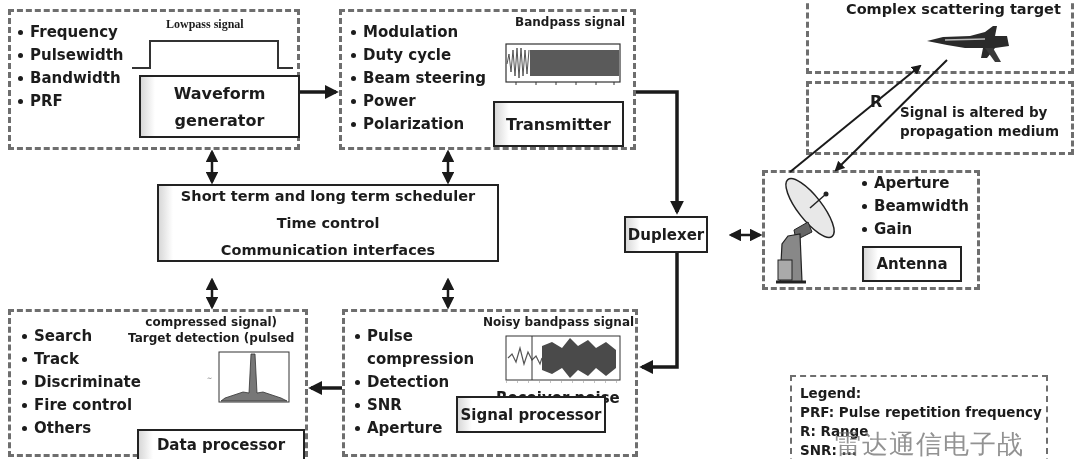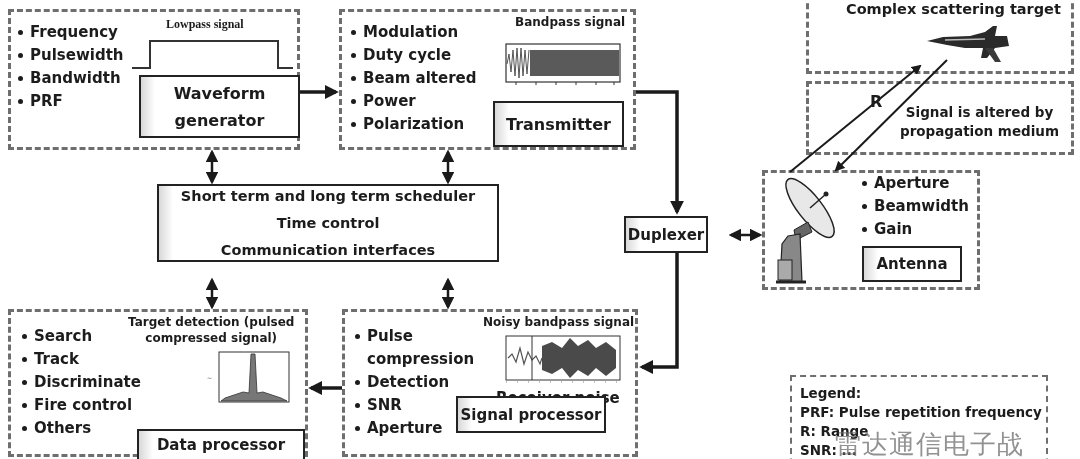--- a/index.html
+++ b/index.html
@@ -31,21 +31,21 @@
 </svg>
 <div class="solidbox" style="left:139px;top:75px;width:161px;height:63px;font-size:16px;line-height:27px;">
   <span>Waveform</span>
   <span>generator</span>
 </div>
 
 <div class="dash" style="left:339px;top:9px;width:297px;height:141px;"></div>
 <ul class="bl" style="left:351px;top:21px;">
   <li><span class="dot"></span><span>Modulation</span></li>
   <li><span class="dot"></span><span>Duty cycle</span></li>
-  <li><span class="dot"></span><span>Beam altered</span></li>
+  <li><span class="dot"></span><span>Beam steering</span></li>
   <li><span class="dot"></span><span>Power</span></li>
   <li><span class="dot"></span><span>Polarization</span></li>
 </ul>
 <div class="cap" style="left:515px;top:15px;">Bandpass  signal</div>
 <svg class="abs" style="left:496px;top:42px;" width="126" height="44">
   <rect x="10" y="2" width="114" height="38" fill="#fff" stroke="#333" stroke-width="1.2"></rect>
   <polyline points="11,22 13,12 15,30 17,8 19,34 21,6 23,36 25,6 27,34 29,8 31,32 33,8" fill="none" stroke="#555" stroke-width="1"></polyline>
   <rect x="34" y="8" width="89" height="26" fill="#5a5a5a"></rect>
   <g stroke="#333" stroke-width="1">
     <line x1="20" y1="40" x2="20" y2="43"></line>
@@ -67,21 +67,21 @@
 </div>
 
 <div class="solidbox" style="left:624px;top:216px;width:84px;height:37px;font-size:15px;">
   <span>Duplexer</span>
 </div>
 
 <div class="dash" style="left:806px;top:-6px;width:268px;height:80px;"></div>
 <div class="cap" style="left:846px;top:1px;font-size:14.5px;">Complex scattering target</div>
 <div class="dash" style="left:806px;top:81px;width:268px;height:74px;"></div>
 <div class="cap" style="left:870px;top:92px;font-size:16px;">R</div>
-<div class="cap" style="left:900px;top:103px;font-size:13.5px;line-height:19px;text-align:center;">
+<div class="cap" style="left:900px;top:103px;font-size:13.5px;line-height:19px;text-align:left;">
   <div>Signal is altered by</div>
   <div>propagation medium</div>
 </div>
 
 <svg class="abs" style="left:925px;top:22px;" width="90" height="50">
   <path d="M2,19 L18,15 L45,14 L60,10 L68,4 L72,4 L70,14 L82,14 L84,24 L70,26 L62,36 L56,36 L58,26 L40,26 L22,23 Z" fill="#2a2a2a"></path>
   <path d="M20,18 L60,17" stroke="#bbb" stroke-width="1.5"></path>
   <path d="M60,26 L70,40 L76,40 L68,26 Z" fill="#3a3a3a"></path>
 </svg>
 
@@ -106,22 +106,22 @@
 
 <div class="dash" style="left:8px;top:309px;width:300px;height:148px;"></div>
 <ul class="bl" style="left:22px;top:325px;">
   <li><span class="dot"></span><span>Search</span></li>
   <li><span class="dot"></span><span>Track</span></li>
   <li><span class="dot"></span><span>Discriminate</span></li>
   <li><span class="dot"></span><span>Fire control</span></li>
   <li><span class="dot"></span><span>Others</span></li>
 </ul>
 <div class="cap" style="left:128px;top:314px;font-size:12px;line-height:16px;">
+  <div>compressed signal)</div>
   <div>Target detection (pulsed</div>
-  <div>compressed signal)</div>
 </div>
 <svg class="abs" style="left:205px;top:350px;" width="86" height="56">
   <rect x="14" y="2" width="70" height="50" fill="#fff" stroke="#333" stroke-width="1"></rect>
   <path d="M16,51 L20,48 L26,46 L32,44 L38,42 L44,43 L46,4 L50,4 L52,43 L58,42 L64,44 L70,46 L76,48 L82,51 Z" fill="#777" stroke="#333" stroke-width="0.8"></path>
   <text x="2" y="30" font-size="6" fill="#555" font-family="DejaVu Sans, sans-serif">~</text>
 </svg>
 <div class="solidbox" style="left:137px;top:429px;width:168px;height:32px;font-size:15px;">
   <span>Data processor</span>
 </div>
 

